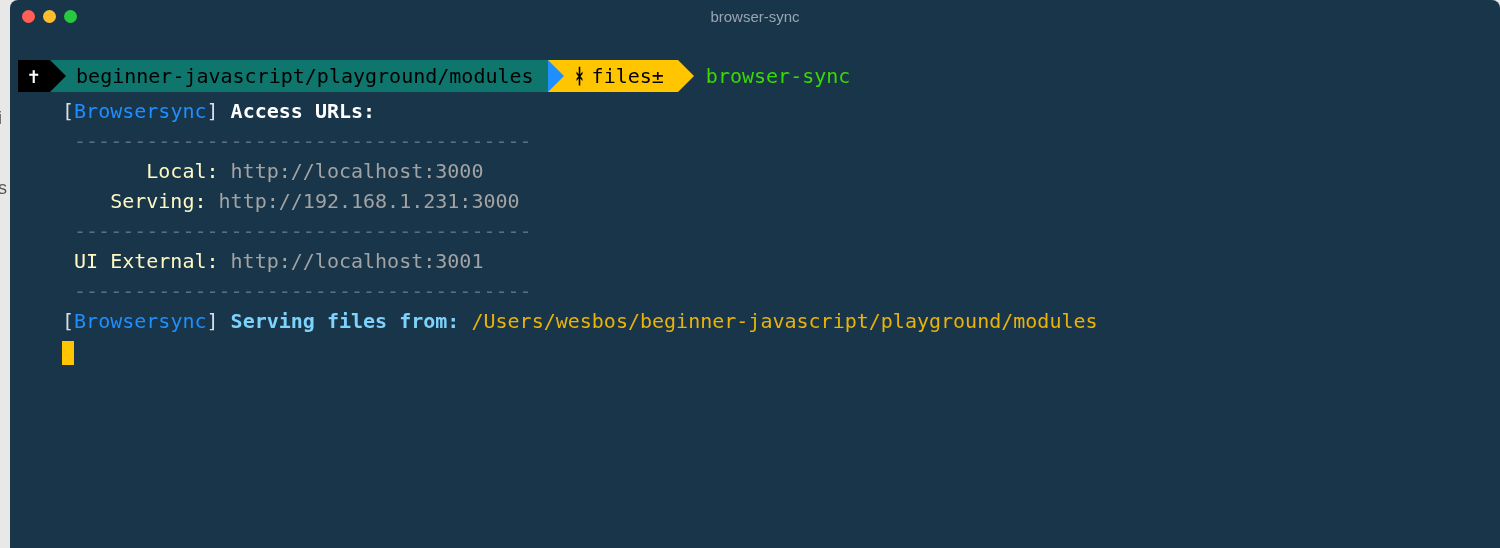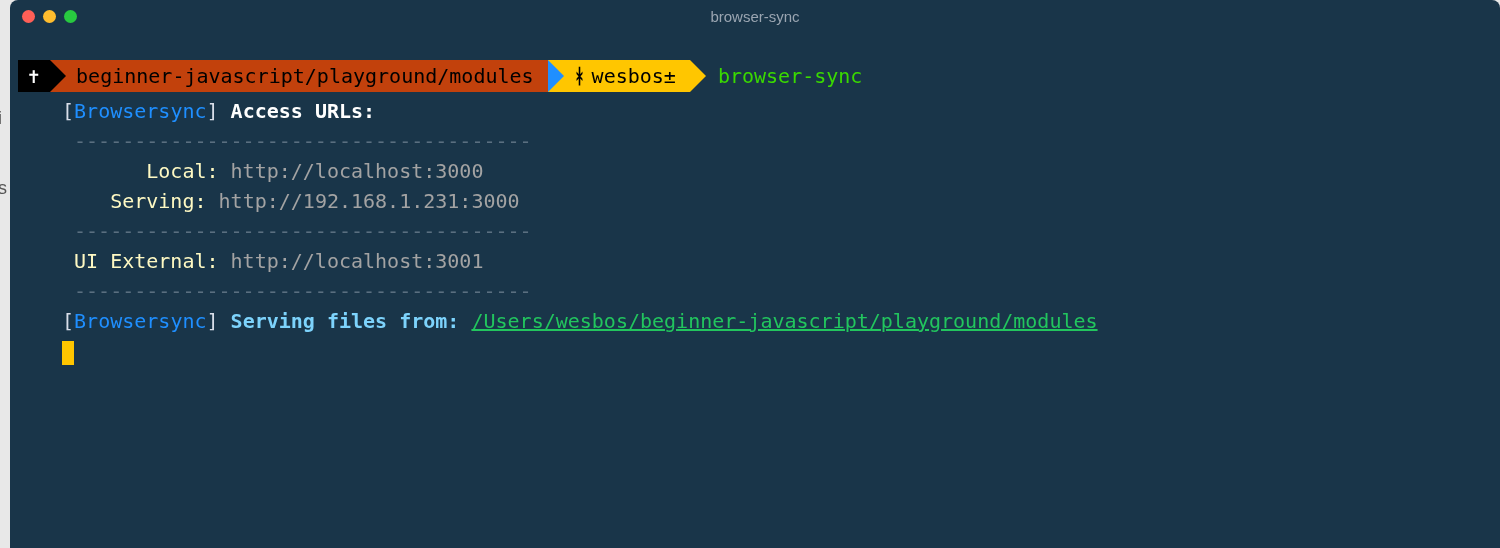--- a/index.html
+++ b/index.html
@@ -82,21 +82,21 @@
       z-index: 2;
     }
     .seg-black {
       background: #000;
       color: #fff;
       padding-left: 10px;
       padding-right: 10px;
     }
     .seg-black::after { border-left: 16px solid #000; }
     .seg-blue {
-      background: #c2410c;
+      background: #0f766e;
       color: #000;
       padding-left: 26px;
     }
     .seg-blue::after { border-left: 16px solid #1f8fff; }
     .seg-yellow {
       background: #ffc600;
       color: #000;
       padding-left: 26px;
     }
     .seg-yellow::after { border-left: 16px solid #ffc600; }
@@ -116,21 +116,21 @@
     .line {
       white-space: pre;
       margin-left: 44px;
     }
     .bracket { color: #d8dee9; }
     .tag { color: #1f8fff; }
     .bold { font-weight: bold; color: #fff; }
     .dash { color: #5a6f80; }
     .label { color: #fef9c3; }
     .url { color: #a3a3a3; }
-    .path { color: #22c55e; text-decoration: underline; }
+    .path { color: #eab308; }
     .plain { color: #7dd3fc; font-weight: bold; }
     .cursor {
       display: inline-block;
       width: 12px;
       height: 24px;
       background: #ffc600;
       vertical-align: middle;
     }
     .side-text {
       position: absolute;
@@ -159,21 +159,21 @@
   </div>
 
   <div class="terminal-body">
     <div class="prompt-line">
       <div class="seg seg-black">
         <span class="cross-icon">✝</span>
       </div>
       <div class="seg seg-blue">beginner-javascript/playground/modules</div>
       <div class="seg seg-yellow">
         <span class="git-icon">ᚼ</span>
-        <span>wesbos±</span>
+        <span>files±</span>
       </div>
       <div class="cmd">browser-sync</div>
     </div>
 
     <div class="line"><span class="bracket">[</span><span class="tag">Browsersync</span><span class="bracket">]</span> <span class="bold">Access URLs:</span></div>
 
     <div class="line dash"> --------------------------------------</div>
 
     <div class="line"><span class="label">       Local: </span><span class="url">http://localhost:3000</span></div>
 

